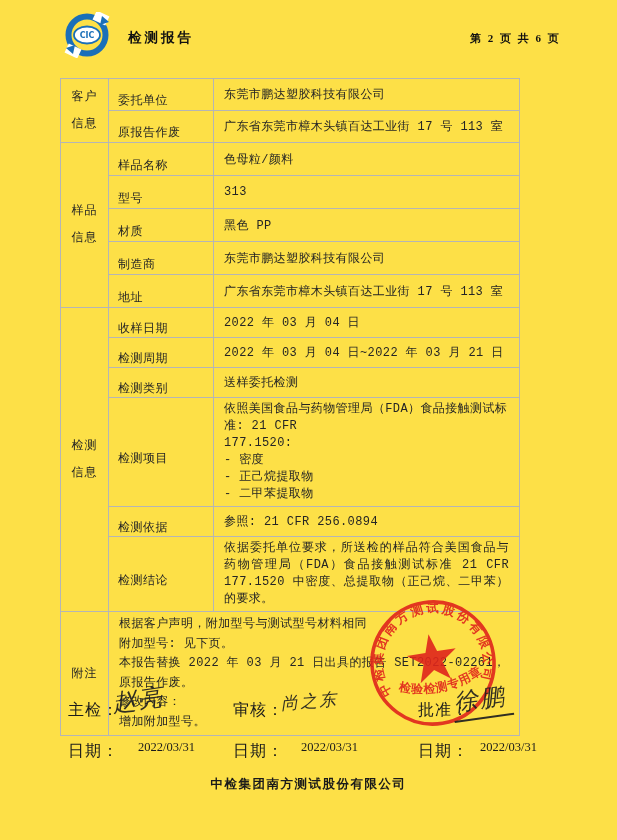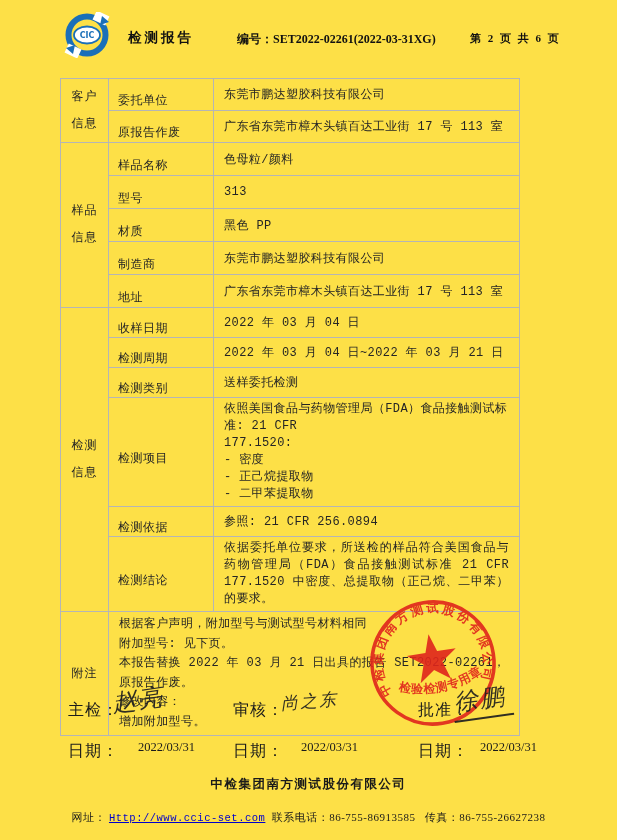--- a/index.html
+++ b/index.html
@@ -53,21 +53,20 @@
   <svg class="logo" width="47" height="46" viewBox="0 0 47 46">
     <circle cx="23" cy="23" r="18.5" fill="none" stroke="#1a6fb8" stroke-width="6"></circle>
     <rect x="30" y="1" width="14" height="10" fill="#ffffff" transform="rotate(25 37 6)"></rect>
     <rect x="2" y="34" width="14" height="10" fill="#ffffff" transform="rotate(25 9 39)"></rect>
     <polygon points="38,4 45,10 36,13" fill="#1a6fb8"></polygon>
     <polygon points="9,42 2,36 11,33" fill="#1a6fb8"></polygon>
     <ellipse cx="23" cy="23" rx="13" ry="8.5" fill="#ffffff" stroke="#1a6fb8" stroke-width="1.8"></ellipse>
     <text x="23" y="26" text-anchor="middle" font-family="DejaVu Sans, sans-serif" font-size="8" font-weight="bold" fill="#1a6fb8">CIC</text>
   </svg>
   <div class="hdr-title">检测报告</div>
-  <div class="hdr-no"><span>编号：</span><span>SET2022-02261(2022-03-31XG)</span></div>
   <div class="hdr-page">第 2 页 共 6 页</div>
 
   <table class="main">
 
     <tbody>
         <tr class="h32">
       <td class="cat" rowspan="2">客户
 信息</td>
       <td class="lbl">委托单位</td>
       <td class="val">东莞市鹏达塑胶科技有限公司</td>
@@ -167,19 +166,14 @@
   <span class="sig sig-3">徐鹏</span>
 
   <span class="s-lbl" style="left:68px;top:741px;">日期：</span>
   <span class="s-date" style="left:138px;top:740px;">2022/03/31</span>
   <span class="s-lbl" style="left:233px;top:741px;">日期：</span>
   <span class="s-date" style="left:301px;top:740px;">2022/03/31</span>
   <span class="s-lbl" style="left:418px;top:741px;">日期：</span>
   <span class="s-date" style="left:480px;top:740px;">2022/03/31</span>
 
   <div class="f-line f1">中检集团南方测试股份有限公司</div>
-  <div class="f-line f3">
-    <span class="f-seg">网址：</span><a class="f-link" href="#">Http://www.ccic-set.com</a>
-    <span class="f-seg">联系电话：86-755-86913585</span>
-    <span class="f-seg">传真：86-755-26627238</span>
-  </div>
 
 </div>
 
 </body></html>

